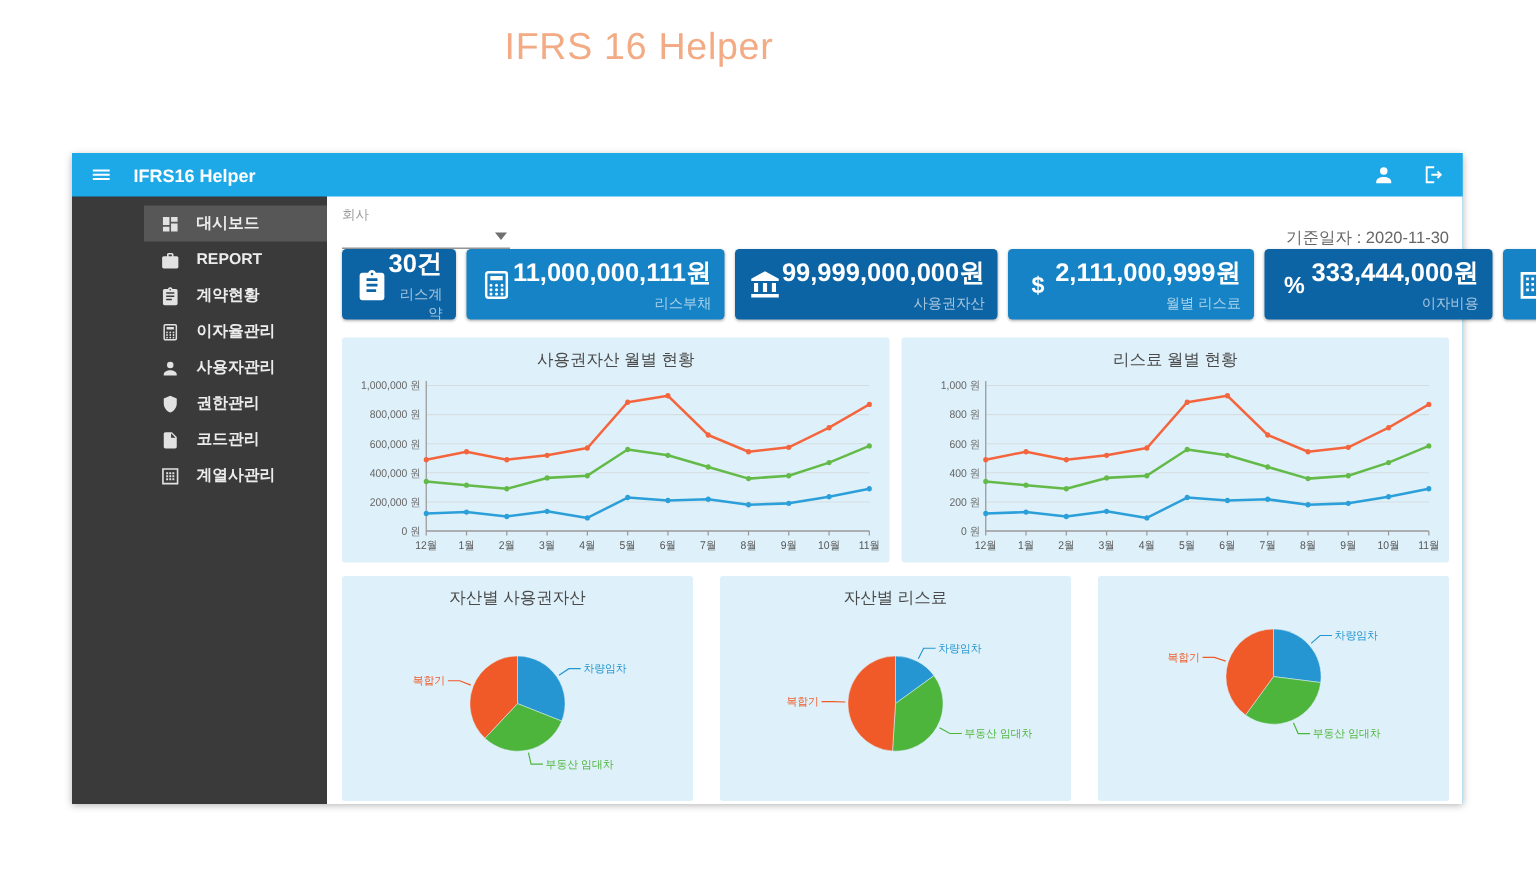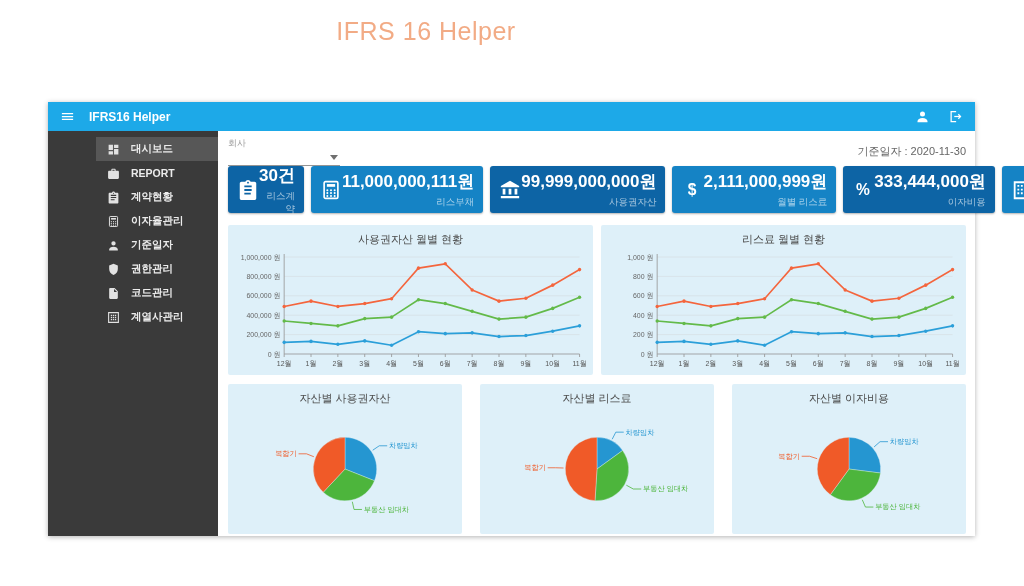--- a/index.html
+++ b/index.html
@@ -19,21 +19,21 @@
   
   .app-body{flex:1;display:flex;min-height:0;}
   .sidebar{flex:0 0 122px;background:#3a3a3a;padding-top:6px;padding-left:48px;}
   .side-item{height:24px;display:flex;align-items:center;padding:0 11px;color:#ececec;
     font-size:10.5px;font-weight:bold;cursor:pointer;}
   .side-item.active{background:#575757;}
   .side-icon{width:13px;height:13px;margin-right:11px;display:inline-flex;color:#e2e2e2;}
   .side-icon svg{width:100%;height:100%;}
   .main{flex:1;background:#fff;padding:6px 9px 8px 10px;display:flex;flex-direction:column;min-width:0;}
   
-  .top-row{display:flex;align-items:flex-start;height:33px;}
+  .top-row{display:flex;align-items:flex-end;height:33px;}
   .select{width:112px;cursor:pointer;}
   .select-label{font-size:9px;color:#9a9a9a;}
   .select-line{border-bottom:1px solid #949494;height:15px;position:relative;}
   .caret{position:absolute;right:2px;top:5px;width:0;height:0;border-left:4px solid transparent;
     border-right:4px solid transparent;border-top:5px solid #6f6f6f;}
   .base-date{margin-left:auto;font-size:11px;color:#666;padding-top:7px;}
   
   .cards{display:flex;gap:7px;}
   .card{flex:1;height:47px;border-radius:3px;color:#fff;display:flex;align-items:center;
     padding:0 9px;box-shadow:0 1px 2px rgba(0,0,0,.3);cursor:default;}
@@ -119,21 +119,21 @@
             </svg>
           </span>
           <span class="side-label">이자율관리</span>
         </div>
         <div class="side-item">
           <span class="side-icon">
             <svg viewBox="0 0 24 24" style="width:100%;height:100%">
               <path fill="currentColor" d="M12 12a4 4 0 1 0 0-8 4 4 0 0 0 0 8zm0 2.5c-4.4 0-8 2.2-8 5V21h16v-1.5c0-2.8-3.6-5-8-5z"></path>
             </svg>
           </span>
-          <span class="side-label">기준일자</span>
+          <span class="side-label">사용자관리</span>
         </div>
         <div class="side-item">
           <span class="side-icon">
             <svg viewBox="0 0 24 24" style="width:100%;height:100%">
               <path fill="currentColor" d="M12 1.5L4 4.8v6.2c0 5 3.4 9.7 8 11 4.6-1.3 8-6 8-11V4.8L12 1.5z"></path>
             </svg>
           </span>
           <span class="side-label">권한관리</span>
         </div>
         <div class="side-item">
@@ -425,21 +425,20 @@
                 <path d="M126 63 L155.12461179749812 41.839730917470966 A36 36 0 0 1 123.73954129694472 98.92896222341778 Z" fill="#4db53c" stroke="#def0f9" stroke-width="0.4"></path>
                 <polyline points="159.2996538416668,81.30663961586518 167.18641396206158,85.6424226827806 176.18641396206158,85.6424226827806" fill="none" stroke="#4db53c" stroke-width="0.9"></polyline>
                 <text x="178.18641396206158" y="88.34242268278061" text-anchor="start" font-size="8.2" fill="#4db53c">부동산 임대차</text>
                 <path d="M126 63 L123.73954129694472 98.92896222341778 A36 36 0 0 1 125.99999999999999 27 Z" fill="#f05a28" stroke="#def0f9" stroke-width="0.4"></path>
                 <polyline points="88.0187507061022,61.80639115503111 79.02319166281062,61.523694323327945 70.02319166281062,61.523694323327945" fill="none" stroke="#f05a28" stroke-width="0.9"></polyline>
                 <text x="68.02319166281062" y="64.22369432332795" text-anchor="end" font-size="8.2" fill="#f05a28">복합기</text>
               </svg>
             </div>
         </div>
         <div class="panel">
-          <div class="panel-title">자산별 이자비용</div>
           <div class="chart-mount">
               <svg viewBox="0 0 252 127" preserveAspectRatio="xMidYMid meet">
                 <path d="M126 63 L126 27 A36 36 0 0 1 161.7161292473212 67.51199640831496 Z" fill="#2596d1" stroke="#def0f9" stroke-width="0.4"></path>
                 <polyline points="154.50422064595747,37.87014911770123 161.25522027263162,31.918342329788363 170.25522027263162,31.918342329788363" fill="none" stroke="#2596d1" stroke-width="0.9"></polyline>
                 <text x="172.25522027263162" y="34.61834232978836" text-anchor="start" font-size="8.2" fill="#2596d1">차량임차</text>
                 <path d="M126 63 L161.7161292473212 67.51199640831496 A36 36 0 0 1 104.83973091747097 92.12461179749812 Z" fill="#4db53c" stroke="#def0f9" stroke-width="0.4"></path>
                 <polyline points="141.09161984412168,97.87467577599128 144.6659508598347,106.1344674071471 153.6659508598347,106.1344674071471" fill="none" stroke="#4db53c" stroke-width="0.9"></polyline>
                 <text x="155.6659508598347" y="108.8344674071471" text-anchor="start" font-size="8.2" fill="#4db53c">부동산 임대차</text>
                 <path d="M126 63 L104.83973091747097 92.12461179749812 A36 36 0 0 1 125.99999999999999 27 Z" fill="#f05a28" stroke="#def0f9" stroke-width="0.4"></path>
                 <polyline points="89.85985238078416,51.25735421375201 81.30034373412778,48.47620126437748 72.30034373412778,48.47620126437748" fill="none" stroke="#f05a28" stroke-width="0.9"></polyline>

